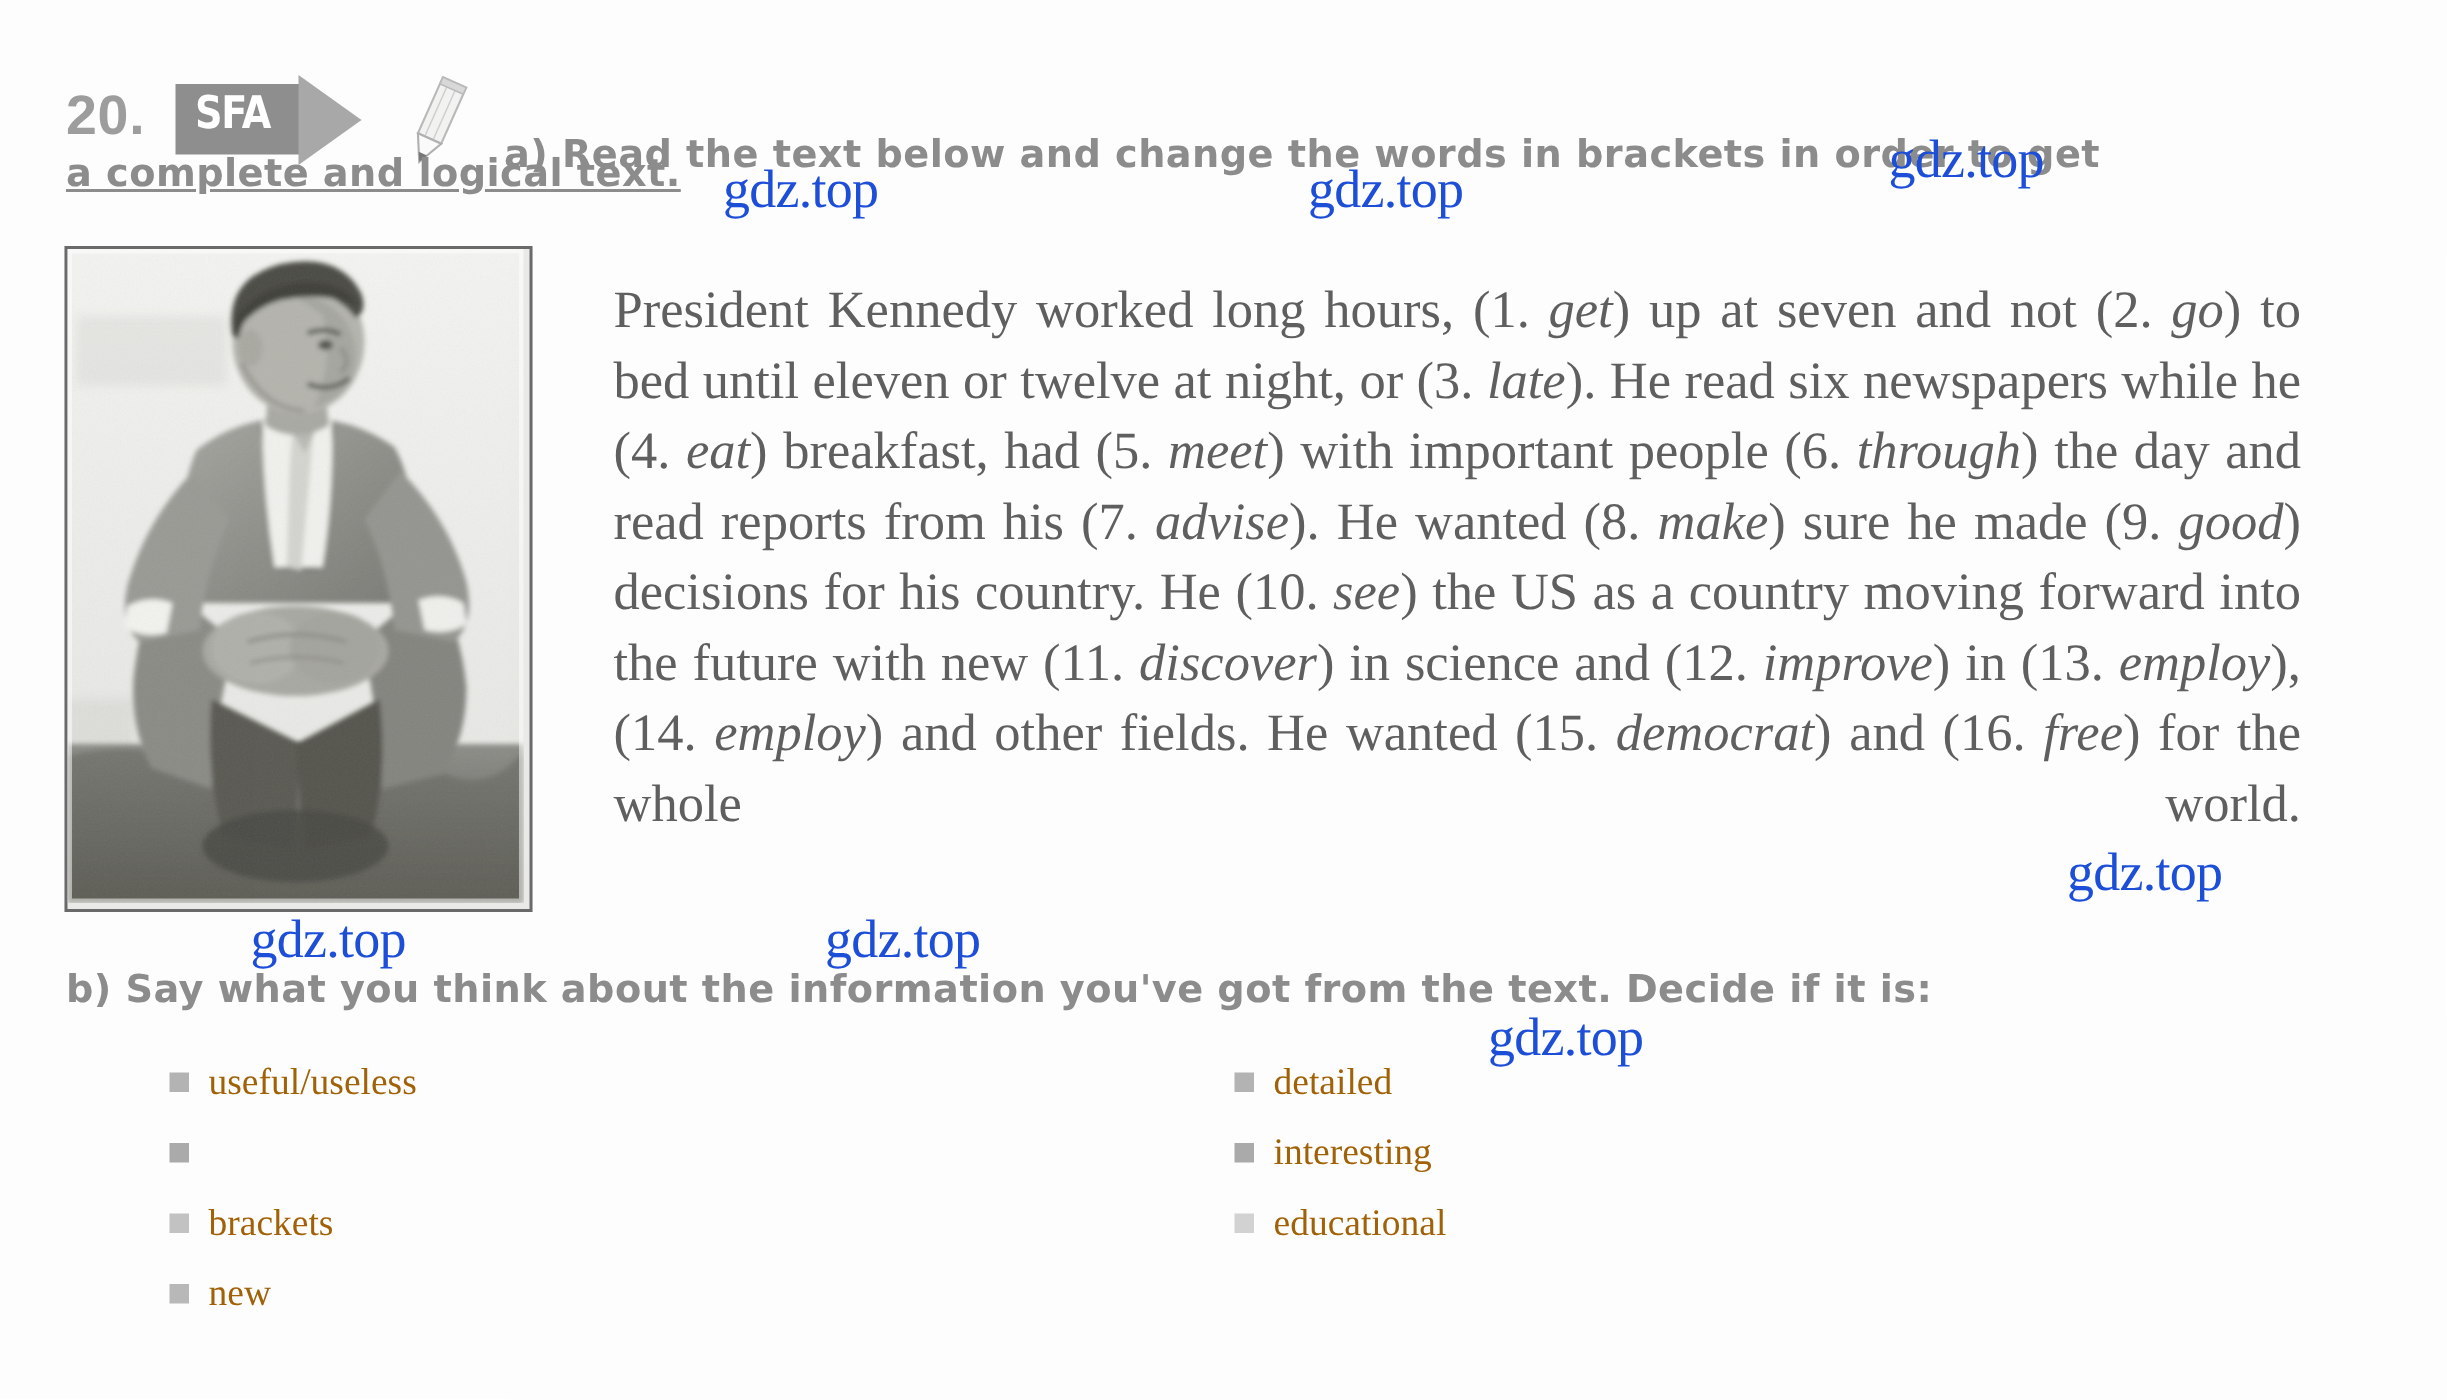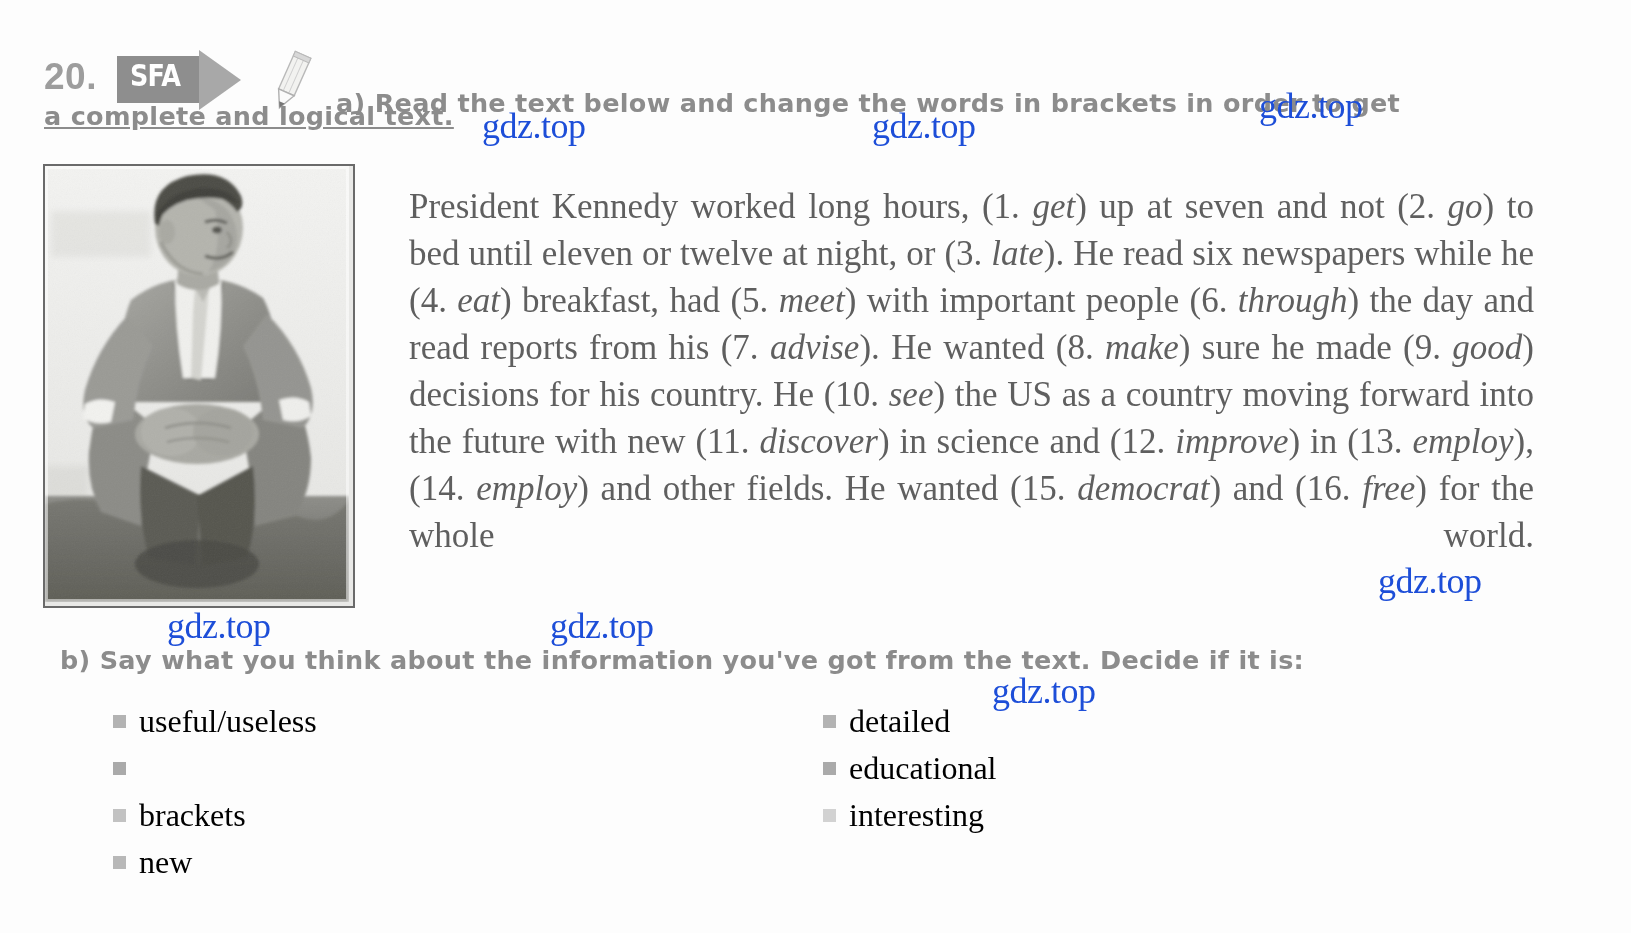--- a/index.html
+++ b/index.html
@@ -145,31 +145,30 @@
     top: 645px;
     font-size: 25.5px;
     font-weight: bold;
     font-family: "DejaVu Sans", sans-serif;
     color: #8c8c8c;
     white-space: nowrap;
     letter-spacing: 0.3px;
     width: 1420px;
     display: flex;
     justify-content: space-between;
-    margin-left: 16px;
   }
 
   .bullet-list {
     position: absolute;
     list-style: none;
     margin: 0;
     padding: 0;
     font-family: "Liberation Serif", "DejaVu Serif", serif;
-    font-size: 32px;
-    color: #000000;
+    font-size: 25px;
+    color: #a16207;
   }
   #bullets-left  { left: 113px; top: 698px; }
   #bullets-right { left: 823px; top: 698px; }
 
   .bullet-list li {
     display: flex;
     align-items: center;
     height: 47px;
     white-space: nowrap;
   }
@@ -378,25 +377,25 @@
     </li>
   </ul>
 
   <ul id="bullets-right" class="bullet-list">
     <li>
       <span class="bullet-mark"></span>
       <span>detailed</span>
     </li>
     <li>
       <span class="bullet-mark"></span>
+      <span>interesting</span>
+    </li>
+    <li>
+      <span class="bullet-mark"></span>
       <span>educational</span>
-    </li>
-    <li>
-      <span class="bullet-mark"></span>
-      <span>interesting</span>
     </li>
   </ul>
 
   <span id="wm-1" class="watermark">gdz.top</span>
   <span id="wm-2" class="watermark">gdz.top</span>
   <span id="wm-3" class="watermark">gdz.top</span>
   <span id="wm-4" class="watermark">gdz.top</span>
   <span id="wm-5" class="watermark">gdz.top</span>
   <span id="wm-6" class="watermark">gdz.top</span>
   <span id="wm-7" class="watermark">gdz.top</span>

